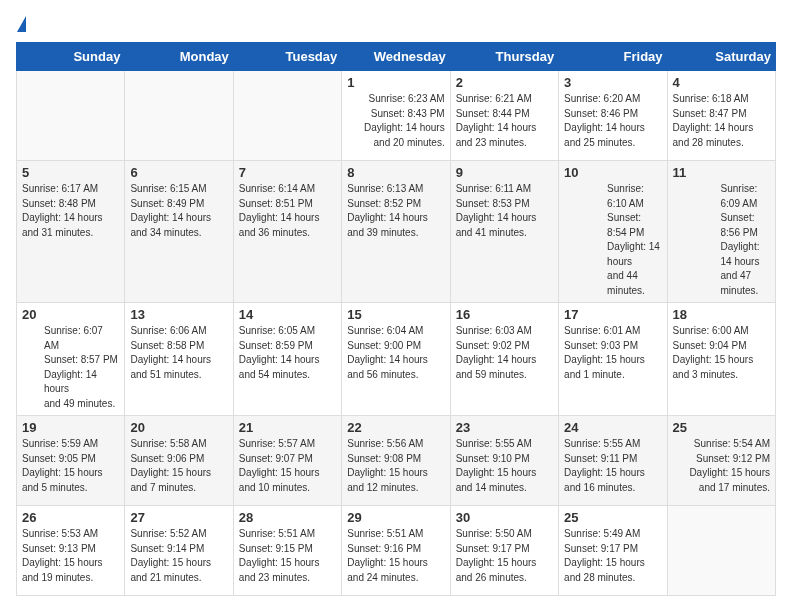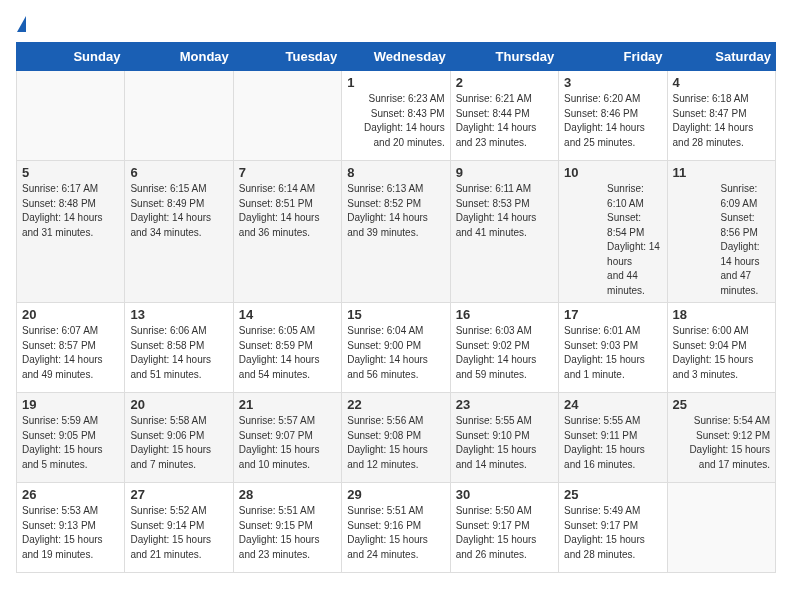--- a/index.html
+++ b/index.html
@@ -190,21 +190,21 @@
           <span class="day-number">11</span>
           <div class="day-info" style="white-space: pre-line; margin-left: 48px;">Sunrise: 6:09 AM
 Sunset: 8:56 PM
 Daylight: 14 hours
 and 47 minutes.</div>
         </td>
       </tr>
       <tr>
         <td>
           <span class="day-number">20</span>
-          <div class="day-info" style="white-space: pre-line;">Sunrise: 6:07 AM
+          <div class="day-info" style="white-space: pre-line; margin-left: 22px;">Sunrise: 6:07 AM
 Sunset: 8:57 PM
 Daylight: 14 hours
 and 49 minutes.</div>
         </td>
         <td>
           <span class="day-number">13</span>
           <div class="day-info" style="white-space: pre-line;">Sunrise: 6:06 AM
 Sunset: 8:58 PM
 Daylight: 14 hours
 and 51 minutes.</div>

